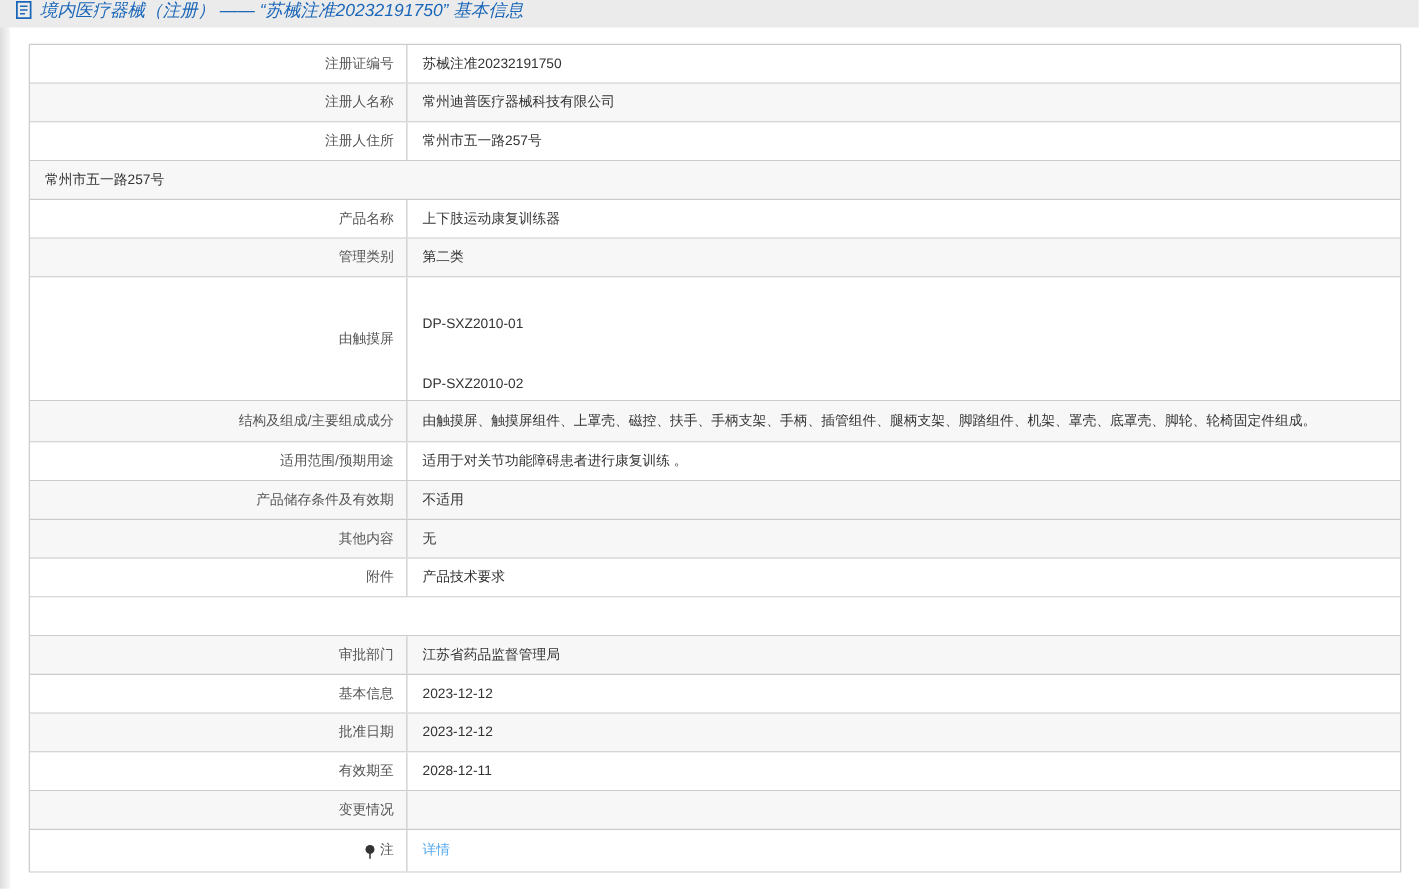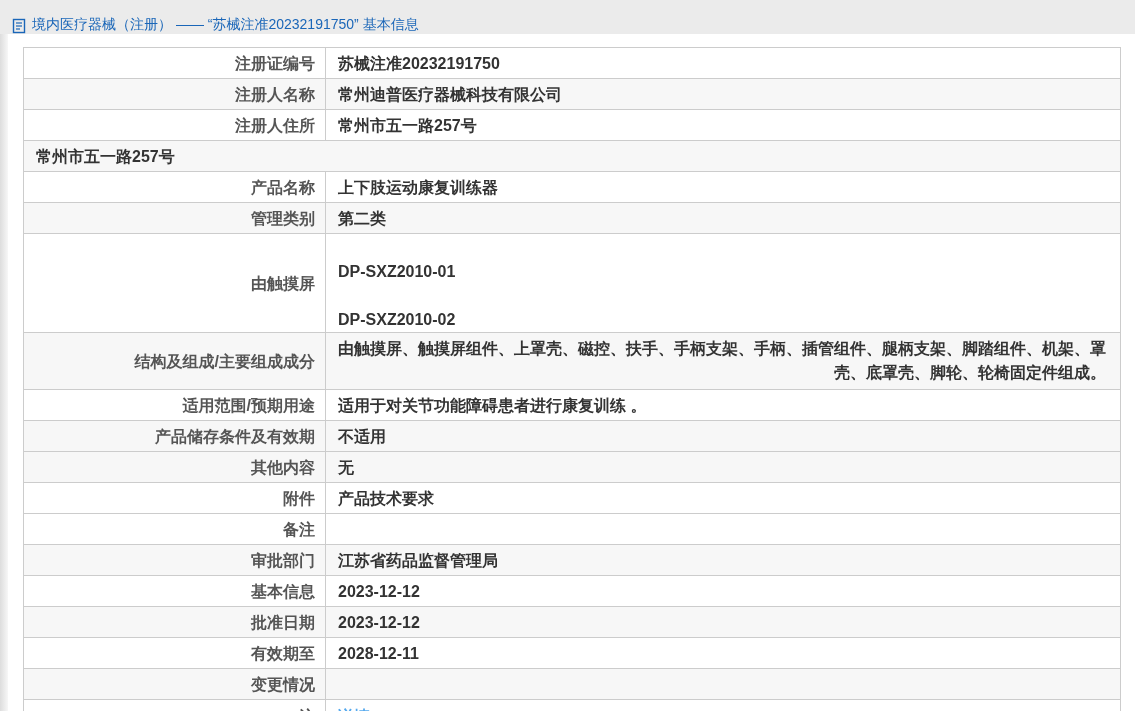--- a/index.html
+++ b/index.html
@@ -10,45 +10,46 @@
     font-family: "Liberation Sans", sans-serif;
     position: relative;
   }
   .left-edge {
     position: absolute; left: 0; top: 0; bottom: 0; width: 8px;
     background: linear-gradient(to right, #dddddd, #f7f7f7);
     z-index: 0;
   }
   .header-band {
     position: relative; z-index: 1;
-    height: 34px; width: 100%;
+    height: 22px; width: 100%;
     background: #ebebeb;
-    display: flex; align-items: flex-end;
+    display: flex; align-items: flex-start;
     padding-left: 12px;
+    font-style: italic;
   }
   .doc-icon { display: inline-flex; margin-right: 5px; flex: 0 0 auto; }
   .page-title {
     color: #1a66b8; font-size: 14px; white-space: nowrap;
   }
   .info-table {
     position: relative; z-index: 1;
     margin: 13px 14px 0 23px;
     width: 1098px;
     border: 1px solid #cccccc;
     background: #ffffff;
   }
   .row {
     display: flex; align-items: stretch;
     min-height: 31px;
     border-bottom: 1px solid #cccccc;
     background: #ffffff;
   }
   .row:last-child { border-bottom: none; min-height: 33px; }
   .row.alt { background: #f7f7f7; }
-  .cell { font-size: 16px; line-height: 17px; font-weight: bold; }
+  .cell { font-size: 11px; line-height: 17px; }
   .cell.label {
     width: 302px; flex: 0 0 302px;
     border-right: 1px solid #cccccc;
     display: flex; align-items: center; justify-content: flex-end;
     text-align: right;
     padding: 6px 10px 6px 8px;
     color: #555555;
   }
   .cell.value {
     flex: 1 1 auto;
@@ -125,21 +126,20 @@
     </div>
     <div class="row alt">
       <div class="cell label">其他内容</div>
       <div class="cell value">无</div>
     </div>
     <div class="row">
       <div class="cell label">附件</div>
       <div class="cell value">产品技术要求</div>
     </div>
     <div class="row">
-      <div class="cell label">备注</div>
       <div class="cell value"></div>
     </div>
     <div class="row alt">
       <div class="cell label">审批部门</div>
       <div class="cell value">江苏省药品监督管理局</div>
     </div>
     <div class="row">
       <div class="cell label">基本信息</div>
       <div class="cell value">2023-12-12</div>
     </div>

